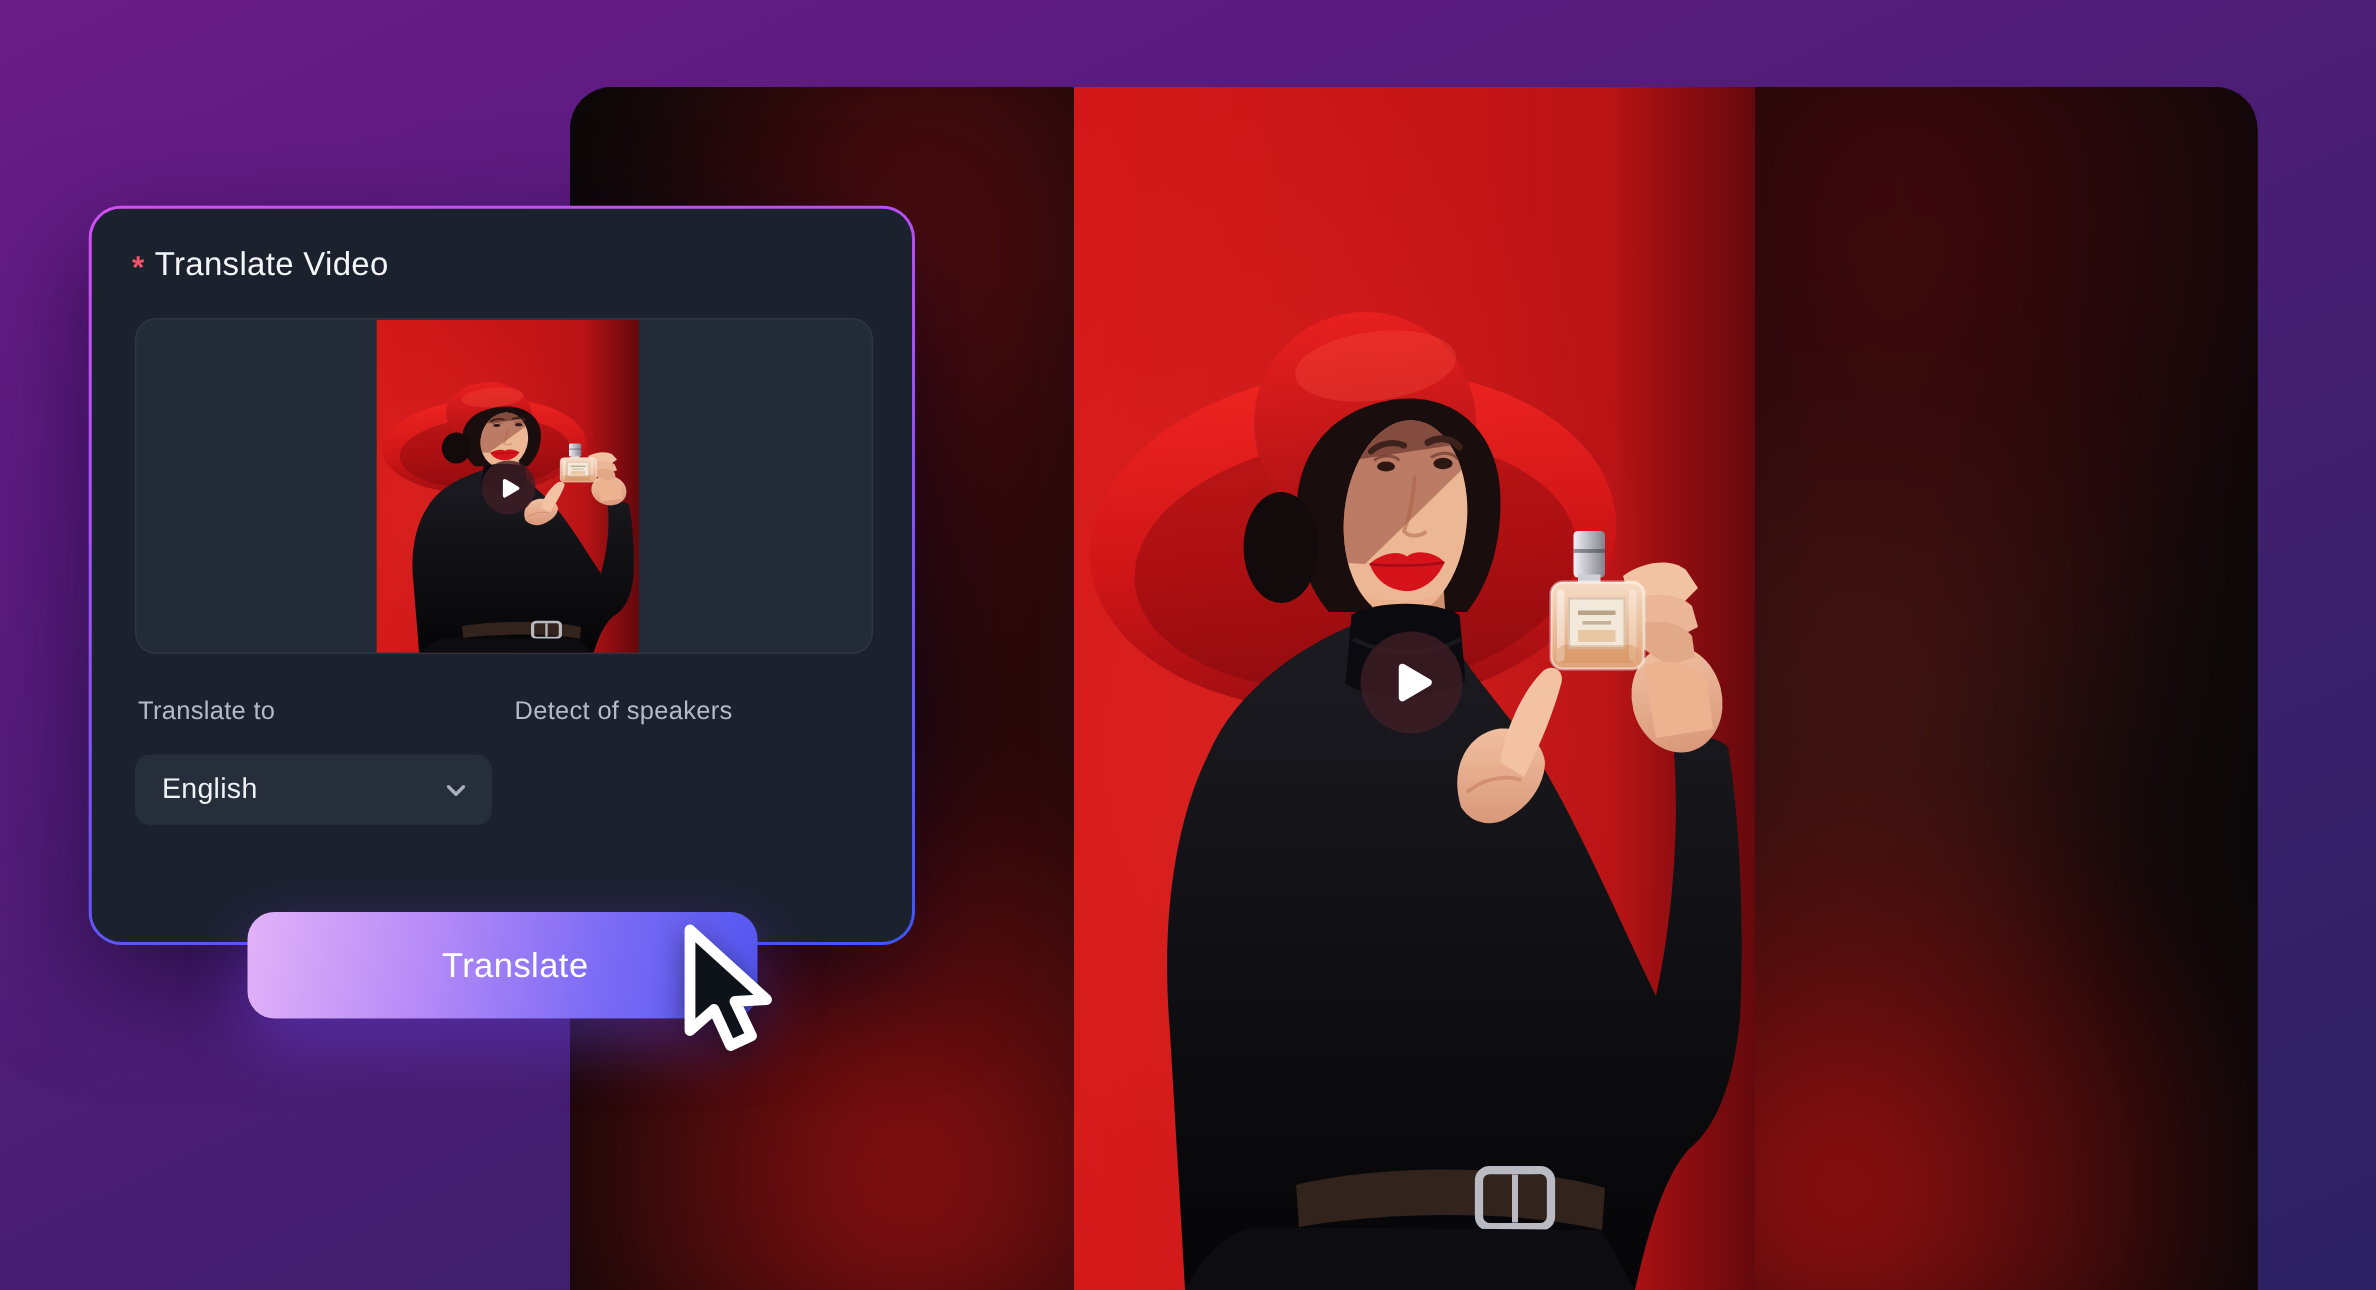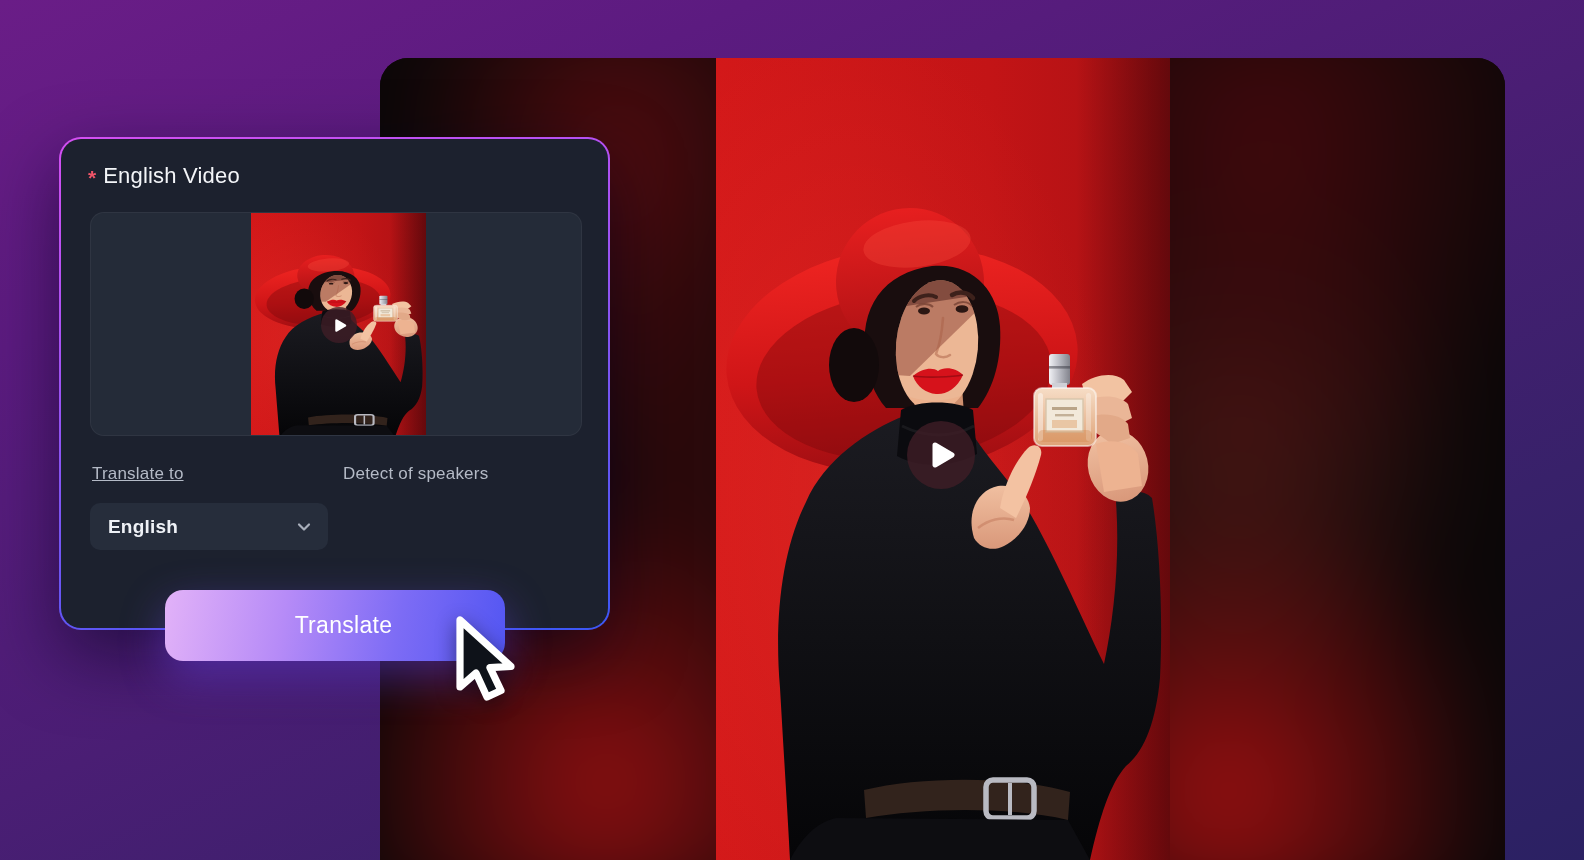--- a/index.html
+++ b/index.html
@@ -34,30 +34,30 @@
   .card-title-row{position:absolute;left:27px;top:24px;display:flex;align-items:baseline;gap:7px;}
   .req-mark{color:#ef5468;font-size:21px;font-weight:700;transform:translateY(2px);}
   .card-title{color:#f3f5f8;font-size:22px;font-weight:500;letter-spacing:.2px;}
 
   .preview{position:absolute;left:29px;top:73px;width:492px;height:224px;border-radius:14px;
     background:#242b38;overflow:hidden;border:1px solid rgba(255,255,255,.05);}
   .thumb-video{position:absolute;left:160px;top:0;width:175px;height:224px;display:block;}
   .play-thumb{left:230px;top:94px;width:36px;height:36px;}
 
   .field-label{position:absolute;color:#b4bac6;font-size:17px;letter-spacing:.2px;}
-  .label-translate{left:31px;top:325px;text-decoration:underline;}
+  .label-translate{left:31px;top:325px;}
   .label-speakers{left:282px;top:325px;}
   .select{position:absolute;top:364px;height:47px;border-radius:10px;background:#262d3b;
     display:flex;align-items:center;justify-content:space-between;padding:0 16px 0 18px;cursor:pointer;}
   .select-translate{left:29px;width:238px;}
   .select-speakers{left:282px;width:239px;}
-  .select-value{color:#eef1f6;font-size:19px;font-weight:700;letter-spacing:.2px;}
+  .select-value{color:#eef1f6;font-size:19px;font-weight:400;letter-spacing:.2px;}
   .chevron{width:16px;height:16px;flex:0 0 auto;}
 
-  .translate-btn{position:absolute;left:104px;top:451px;width:340px;height:71px;border:none;
+  .translate-btn{position:absolute;left:104px;top:469px;width:340px;height:71px;border:none;
     border-radius:18px;cursor:pointer;color:#fff;font-size:23px;font-weight:500;letter-spacing:.3px;
     background:linear-gradient(100deg,#e2b2f8 0%,#b68bf7 35%,#7d6cf5 68%,#5356f2 100%);
     box-shadow:0 16px 44px rgba(110,70,240,.45);padding-left:23px;}
 
   .cursor{position:absolute;left:446px;top:612px;z-index:99;
     filter:drop-shadow(0 5px 10px rgba(0,0,0,.45));}
 </style>
 </head>
 <body>
 
@@ -198,21 +198,21 @@
       <svg width="30" height="30" viewBox="-15 -15 30 30">
         <path d="M-6,-10 L11,0 L-6,10 Z" fill="#fff" stroke="#fff" stroke-width="5" stroke-linejoin="round"></path>
       </svg>
     </button>
   </div>
 
   <div class="card">
 
     <div class="card-title-row">
       <span class="req-mark">*</span>
-      <span class="card-title">English Video</span>
+      <span class="card-title">Translate Video</span>
     </div>
 
     <div class="preview">
       <svg class="thumb-video" viewBox="0 0 454 802" preserveAspectRatio="none" xmlns="http://www.w3.org/2000/svg">
         <use href="#scene"></use>
       </svg>
       <button class="play-btn play-thumb">
         <svg width="15" height="15" viewBox="-15 -15 30 30">
           <path d="M-6,-10 L11,0 L-6,10 Z" fill="#fff" stroke="#fff" stroke-width="5" stroke-linejoin="round"></path>
         </svg>

